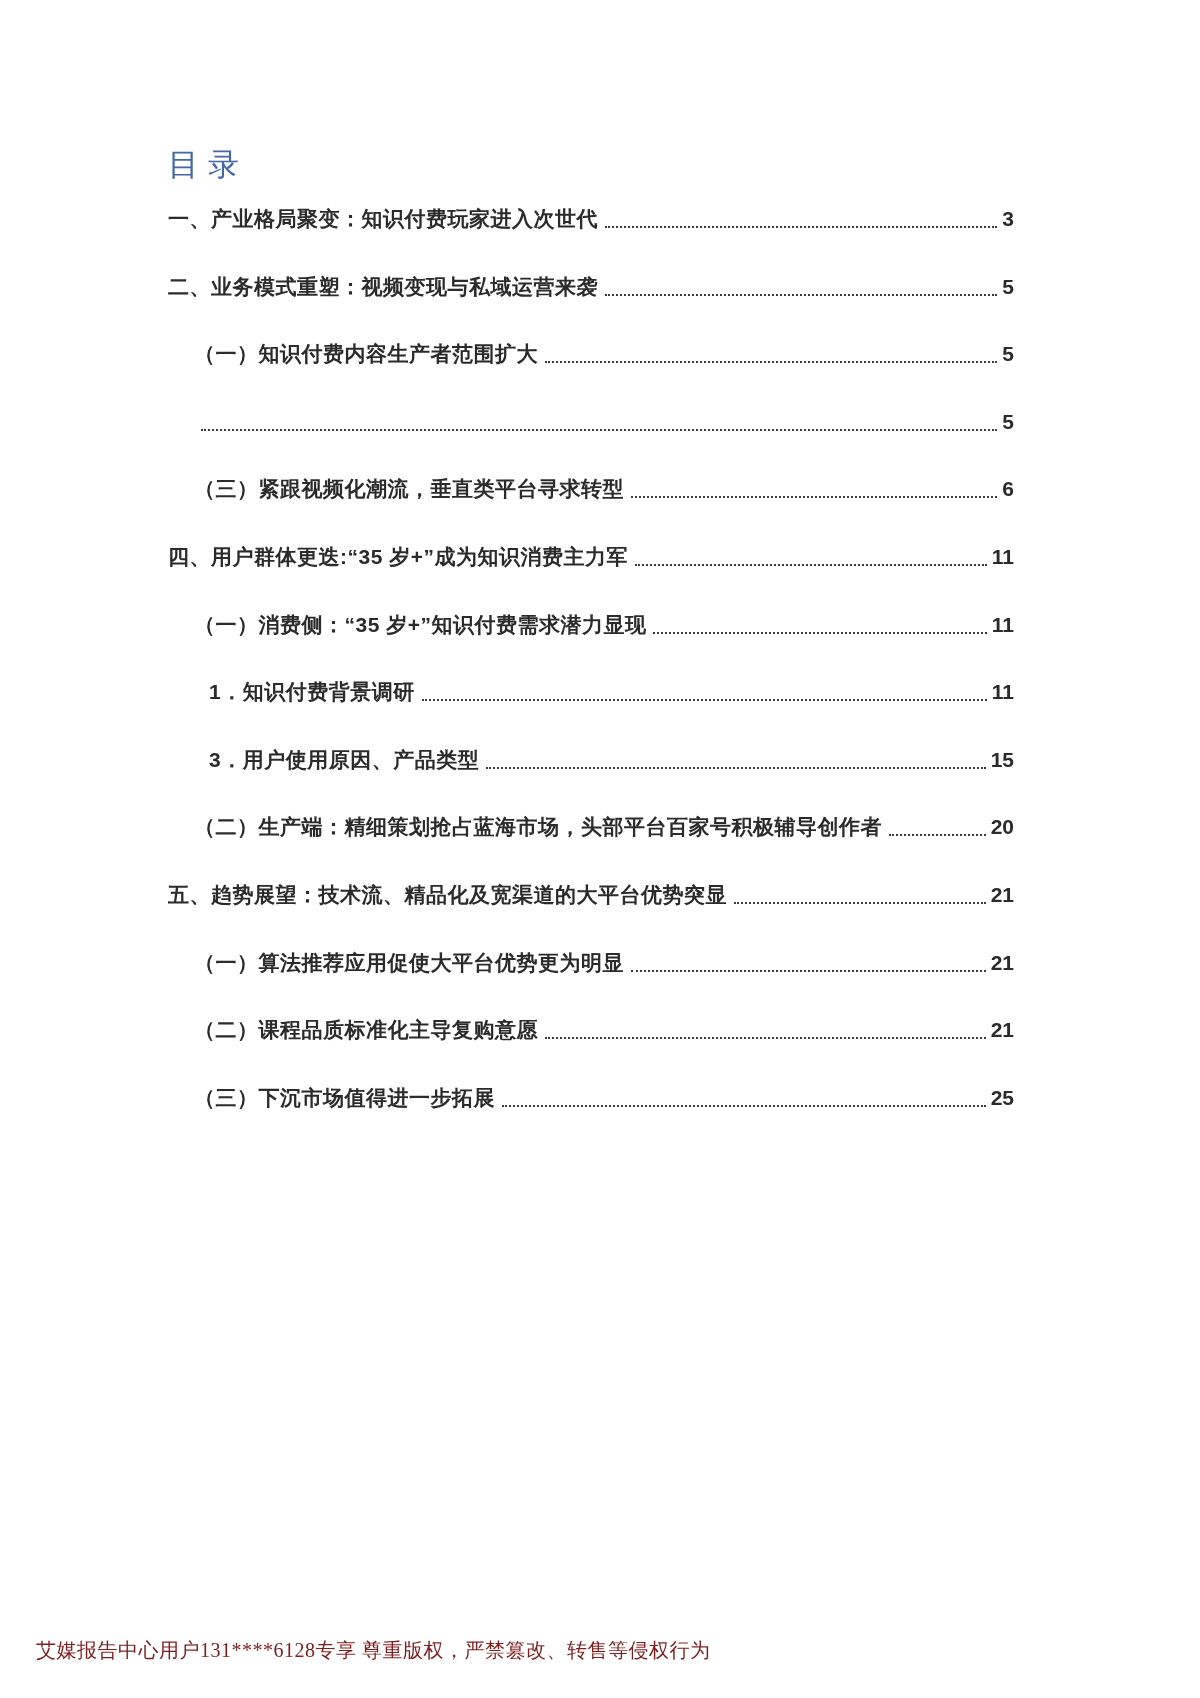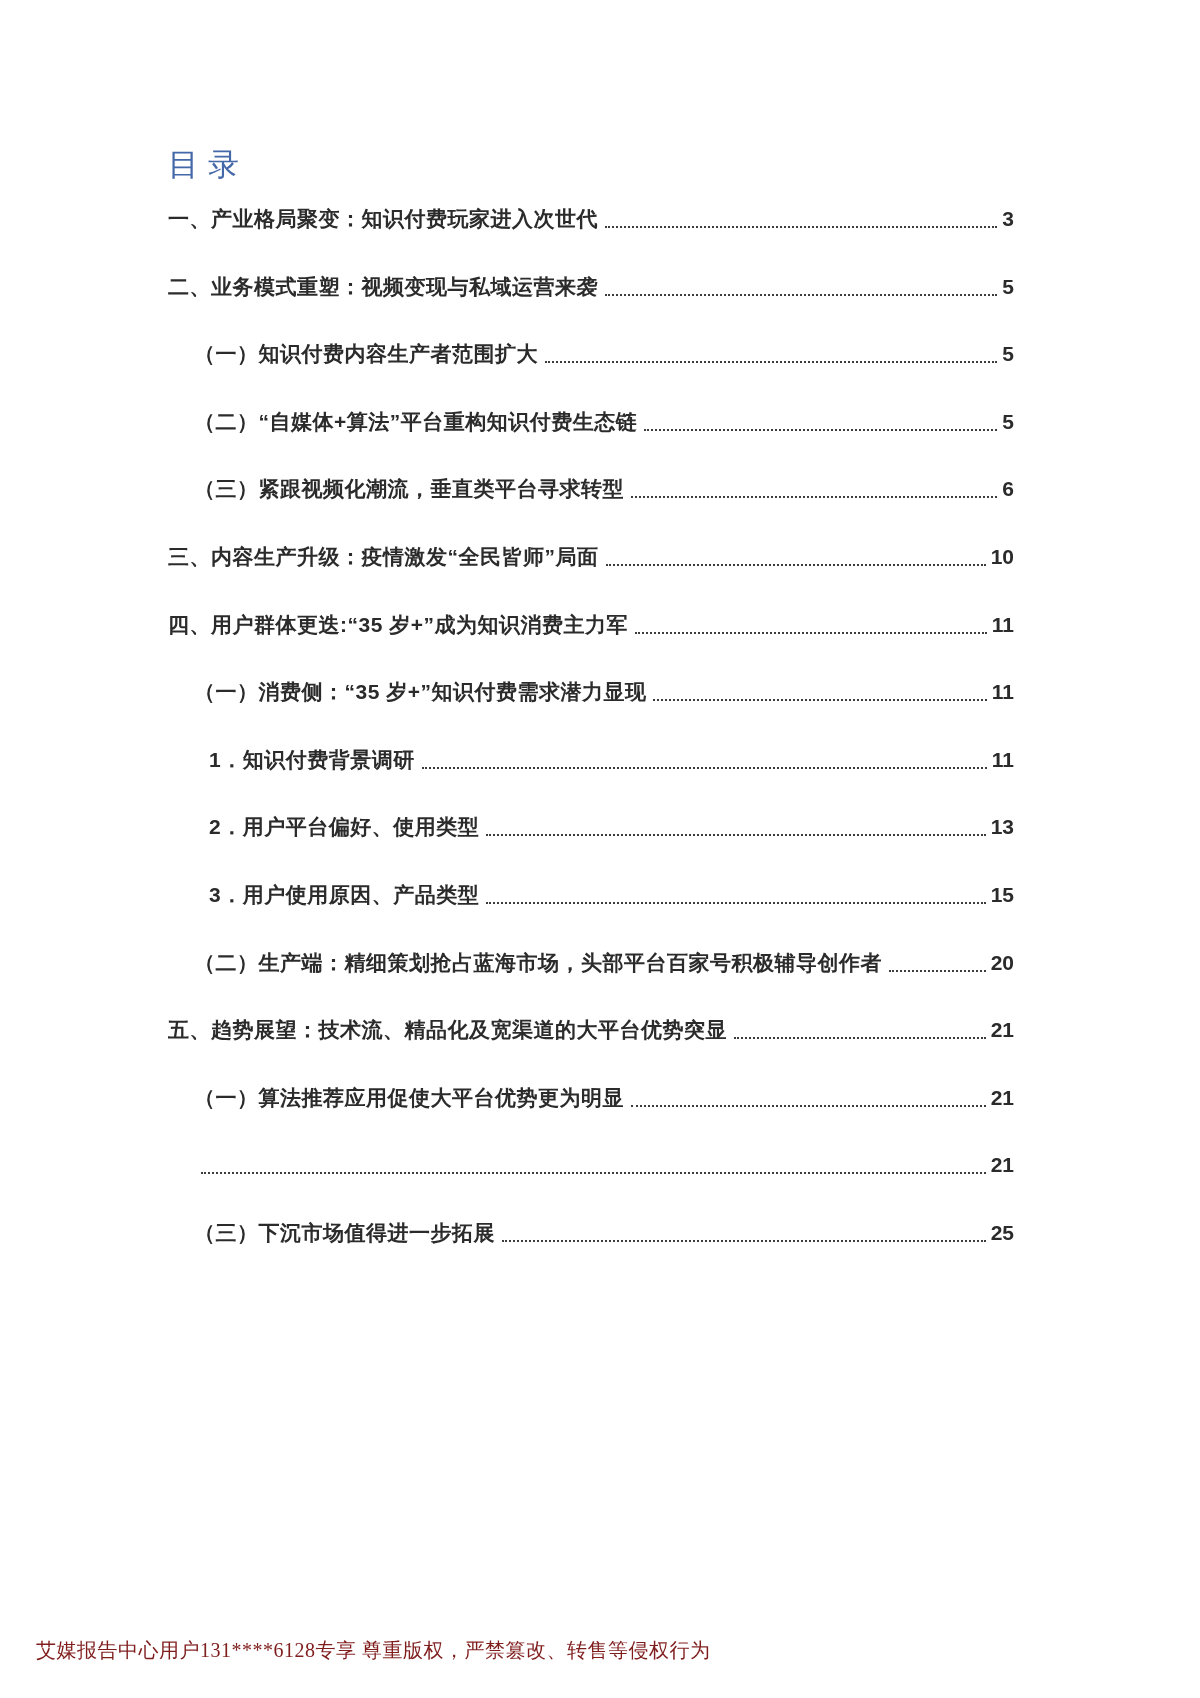--- a/index.html
+++ b/index.html
@@ -83,53 +83,42 @@
     <span class="toc-label">二、业务模式重塑：视频变现与私域运营来袭</span>
     <span class="toc-leader"></span>
     <span class="toc-page">5</span>
   </div>
     <div class="toc-row lvl-2">
     <span class="toc-label">（一）知识付费内容生产者范围扩大</span>
     <span class="toc-leader"></span>
     <span class="toc-page">5</span>
   </div>
     <div class="toc-row lvl-2">
-    <span class="toc-label">（二）“自媒体+算法”平台重构知识付费生态链</span>
     <span class="toc-leader"></span>
     <span class="toc-page">5</span>
   </div>
     <div class="toc-row lvl-2">
     <span class="toc-label">（三）紧跟视频化潮流，垂直类平台寻求转型</span>
     <span class="toc-leader"></span>
     <span class="toc-page">6</span>
-  </div>
-    <div class="toc-row lvl-1">
-    <span class="toc-label">三、内容生产升级：疫情激发“全民皆师”局面</span>
-    <span class="toc-leader"></span>
-    <span class="toc-page">10</span>
   </div>
     <div class="toc-row lvl-1">
     <span class="toc-label">四、用户群体更迭:“35 岁+”成为知识消费主力军</span>
     <span class="toc-leader"></span>
     <span class="toc-page">11</span>
   </div>
     <div class="toc-row lvl-2">
     <span class="toc-label">（一）消费侧：“35 岁+”知识付费需求潜力显现</span>
     <span class="toc-leader"></span>
     <span class="toc-page">11</span>
   </div>
     <div class="toc-row lvl-3">
     <span class="toc-label">1．知识付费背景调研</span>
     <span class="toc-leader"></span>
     <span class="toc-page">11</span>
-  </div>
-    <div class="toc-row lvl-3">
-    <span class="toc-label">2．用户平台偏好、使用类型</span>
-    <span class="toc-leader"></span>
-    <span class="toc-page">13</span>
   </div>
     <div class="toc-row lvl-3">
     <span class="toc-label">3．用户使用原因、产品类型</span>
     <span class="toc-leader"></span>
     <span class="toc-page">15</span>
   </div>
     <div class="toc-row lvl-2">
     <span class="toc-label">（二）生产端：精细策划抢占蓝海市场，头部平台百家号积极辅导创作者</span>
     <span class="toc-leader"></span>
     <span class="toc-page">20</span>
@@ -138,20 +127,21 @@
     <span class="toc-label">五、趋势展望：技术流、精品化及宽渠道的大平台优势突显</span>
     <span class="toc-leader"></span>
     <span class="toc-page">21</span>
   </div>
     <div class="toc-row lvl-2">
     <span class="toc-label">（一）算法推荐应用促使大平台优势更为明显</span>
     <span class="toc-leader"></span>
     <span class="toc-page">21</span>
   </div>
     <div class="toc-row lvl-2">
+    <span class="toc-label">（二）课程品质标准化主导复购意愿</span>
     <span class="toc-leader"></span>
     <span class="toc-page">21</span>
   </div>
     <div class="toc-row lvl-2">
     <span class="toc-label">（三）下沉市场值得进一步拓展</span>
     <span class="toc-leader"></span>
     <span class="toc-page">25</span>
   </div>
   </div>
 

